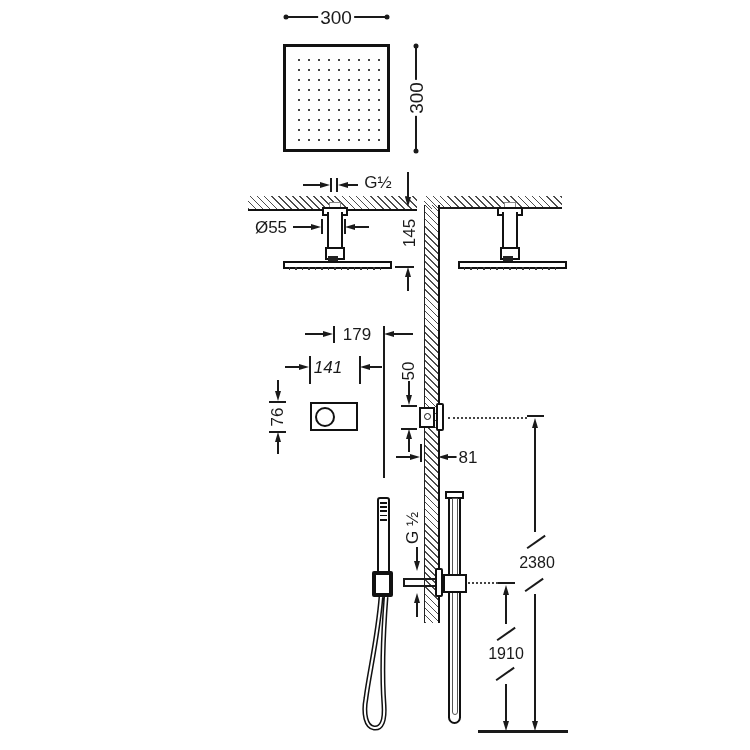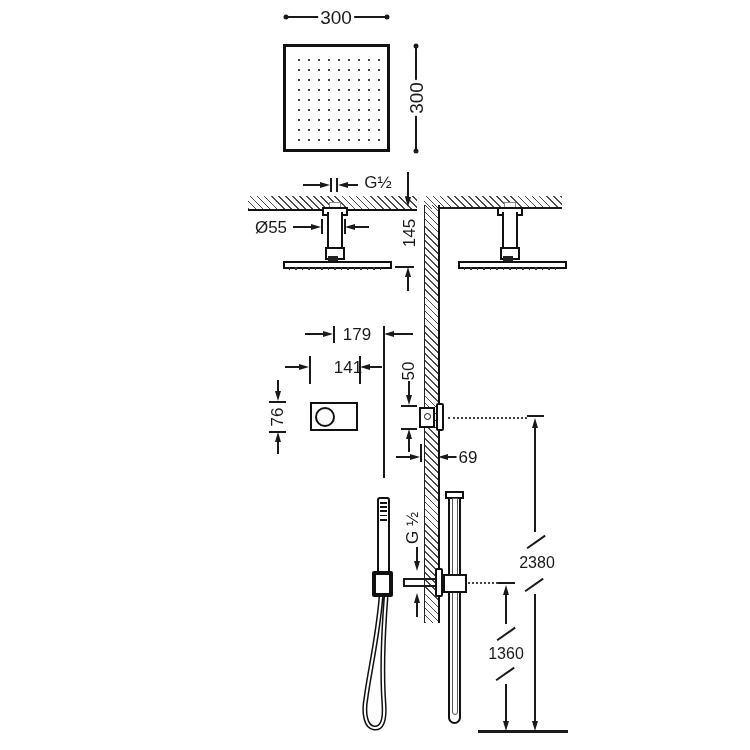--- a/index.html
+++ b/index.html
@@ -90,21 +90,21 @@
   <span class="ah ah-r" style="left:323px;top:331px;"></span>
   <div class="ln" style="left:333px;top:326px;width:1.5px;height:17px;"></div>
   <span class="lbl" style="left:357px;top:334px;">179</span>
   <span class="ah ah-l" style="left:384px;top:331px;"></span>
   <div class="ln" style="left:394px;top:333px;width:19px;height:1.5px;"></div>
   <div class="ln" style="left:383px;top:326px;width:1.5px;height:152px;"></div>
 
   <div class="ln" style="left:285px;top:366px;width:14px;height:1.5px;"></div>
   <span class="ah ah-r" style="left:299px;top:364px;"></span>
   <div class="ln" style="left:309px;top:356px;width:1.5px;height:28px;"></div>
-  <span class="lbl" style="left:348px;top:367px;">141</span>
+  <span class="lbl" style="left:328px;top:367px;font-style:italic;">141</span>
   <span class="ah ah-l" style="left:360px;top:364px;"></span>
   <div class="ln" style="left:359px;top:356px;width:1.5px;height:28px;"></div>
   <div class="ln" style="left:370px;top:366px;width:12px;height:1.5px;"></div>
 
   <div class="ln" style="left:277px;top:380px;width:1.5px;height:11px;"></div>
   <span class="ah ah-d" style="left:275px;top:391px;"></span>
   <div class="ln" style="left:269px;top:401px;width:17px;height:1.5px;"></div>
   <span class="lbl rot" style="left:277px;top:417px;">76</span>
   <div class="ln" style="left:269px;top:431px;width:17px;height:1.5px;"></div>
   <span class="ah ah-u" style="left:275px;top:432px;"></span>
@@ -124,21 +124,21 @@
   <div class="box" style="left:419px;top:407px;width:12px;height:17px;"></div>
   <div class="box" style="left:424px;top:413px;width:5px;height:5px;border-width:1.5px;border-radius:50%;"></div>
   <div class="box" style="left:436px;top:403px;width:4px;height:24px;border-width:2.5px;border-radius:2px;"></div>
   <div class="dotted" style="left:448px;top:417px;width:79px;"></div>
 
   <div class="ln" style="left:396px;top:456px;width:14px;height:1.5px;"></div>
   <span class="ah ah-r" style="left:410px;top:454px;"></span>
   <div class="ln" style="left:420px;top:444px;width:1.5px;height:18px;"></div>
   <span class="ah ah-l" style="left:438px;top:454px;"></span>
   <div class="ln" style="left:448px;top:456px;width:10px;height:1.5px;"></div>
-  <span class="lbl" style="left:468px;top:457px;">69</span>
+  <span class="lbl" style="left:468px;top:457px;">81</span>
 
   <div class="box" style="left:377px;top:497px;width:9px;height:75px;border-radius:3px 3px 1px 1px;"></div>
   <div style="position:absolute;left:380px;top:502px;width:7px;height:20px;background:repeating-linear-gradient(180deg,#111 0 1.8px,transparent 1.8px 4.2px);"></div>
   <div style="position:absolute;left:372px;top:571px;width:21px;height:26px;background:#fff;border:4px solid #111;box-sizing:border-box;border-radius:2px;"></div>
   <svg style="position:absolute;left:340px;top:590px;" width="70" height="150" viewBox="340 590 70 150">
     <path d="M381,597 C378,636 369,674 366,698 C363,714 366,727 374,728 C382,729 385,720 384,705 C382,678 383,636 386,597" fill="none" stroke="#111" stroke-width="5"></path>
     <path d="M381,597 C378,636 369,674 366,698 C363,714 366,727 374,728 C382,729 385,720 384,705 C382,678 383,636 386,597" fill="none" stroke="#fff" stroke-width="2"></path>
   </svg>
 
   <div class="box" style="left:445px;top:491px;width:15px;height:4px;"></div>
@@ -163,20 +163,20 @@
   <div class="slash" style="left:525px;top:541px;"></div>
   <span class="lbl sm" style="left:537px;top:563px;">2380</span>
   <div class="slash" style="left:523px;top:584px;"></div>
   <div class="ln" style="left:534px;top:594px;width:1.5px;height:127px;"></div>
   <span class="ah ah-d" style="left:532px;top:721px;"></span>
 
   <div class="ln" style="left:498px;top:582px;width:17px;height:1.5px;"></div>
   <span class="ah ah-u" style="left:503px;top:585px;"></span>
   <div class="ln" style="left:505px;top:595px;width:1.5px;height:29px;"></div>
   <div class="slash" style="left:495px;top:633px;"></div>
-  <span class="lbl sm" style="left:506px;top:654px;">1360</span>
+  <span class="lbl sm" style="left:506px;top:654px;">1910</span>
   <div class="slash" style="left:494px;top:673px;"></div>
   <div class="ln" style="left:505px;top:684px;width:1.5px;height:37px;"></div>
   <span class="ah ah-d" style="left:503px;top:721px;"></span>
 
   <div class="ln" style="left:478px;top:730px;width:90px;height:3px;"></div>
 
 </div>
 
 </body></html>

